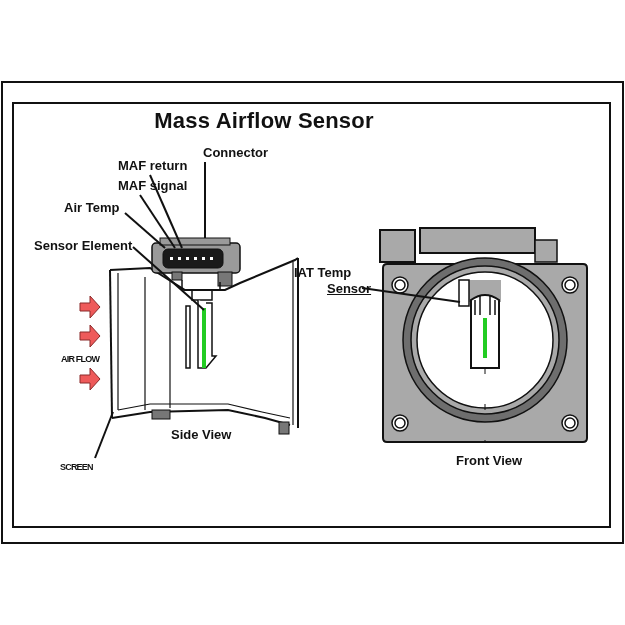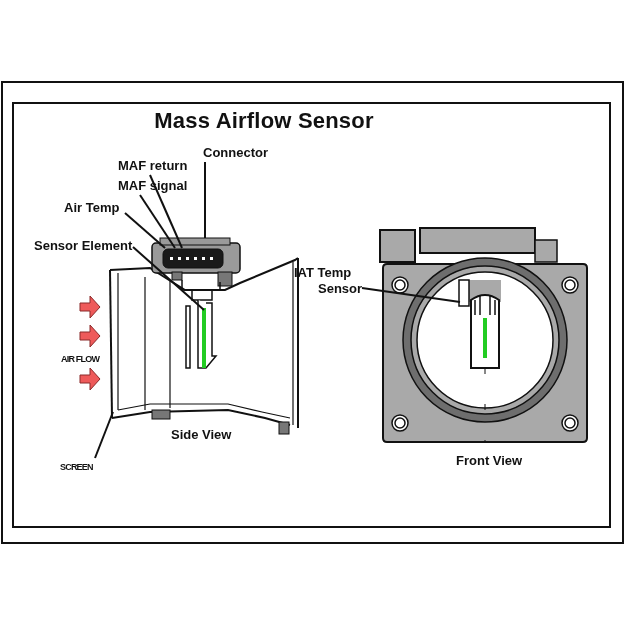--- a/index.html
+++ b/index.html
@@ -118,14 +118,14 @@
 <div class="lbl" style="left:203px; top:145px;">Connector</div>
 <div class="lbl" style="left:118px; top:158px;">MAF return</div>
 <div class="lbl" style="left:74px; top:178px;margin-left:44px;">MAF signal</div>
 <div class="lbl" style="left:64px; top:200px;">Air Temp</div>
 <div class="lbl" style="left:34px; top:238px;">Sensor Element</div>
 <div class="lbl-sm" style="left:61px; top:354px;text-align:right;">AIR FLOW</div>
 <div class="lbl-sm" style="left:60px; top:462px;text-align:center;">SCREEN</div>
 <div class="lbl" style="left:171px; top:427px;">Side View</div>
 
 <div class="lbl" style="left:294px; top:265px;">IAT Temp</div>
-<div class="lbl" style="left:318px; top:281px;">Sensor</div>
+<div class="lbl" style="left:327px; top:281px;text-decoration:underline;">Sensor</div>
 <div class="lbl" style="left:456px; top:453px;">Front View</div>
 
 </body></html>

